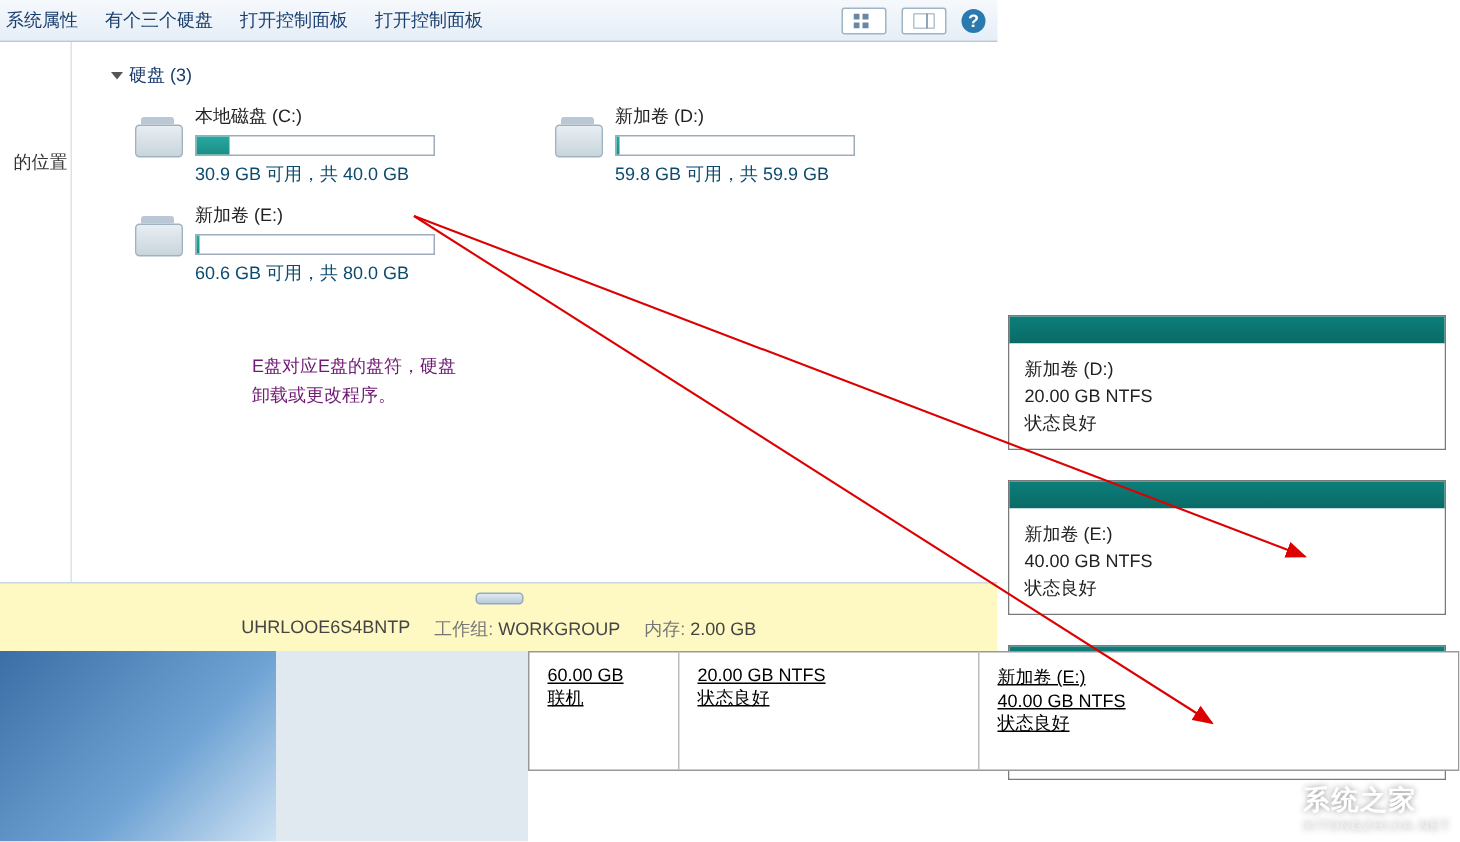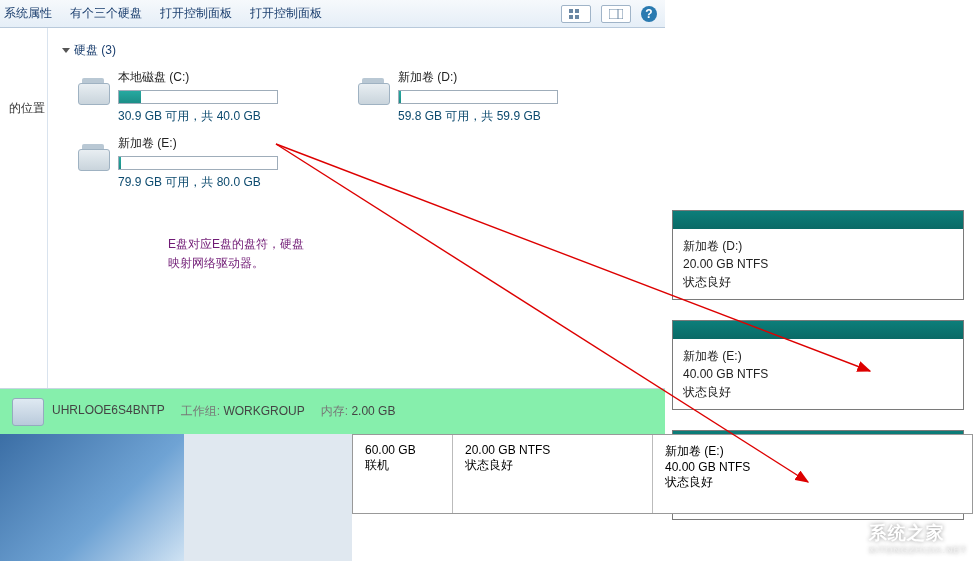--- a/index.html
+++ b/index.html
@@ -10,55 +10,55 @@
 .toolbar span { cursor:default; }
 .toolbar .right-controls { margin-left:auto; display:flex; align-items:center; gap:10px; padding-right:8px; }
 .view-btn { width:30px; height:18px; border:1px solid #a0b4c8; background:#fff; border-radius:2px; display:inline-flex; align-items:center; justify-content:center; }
 .help-icon { width:16px; height:16px; border-radius:50%; background:#2a7ab0; color:#fff; display:inline-flex; align-items:center; justify-content:center; font-weight:bold; }
 
 
 .sidebar-frag { position:absolute; left:0; top:28px; width:48px; height:402px; background:#fff; border-right:1px solid #d9e3ee; color:#333; padding-top:72px; text-align:right; padding-right:2px;}
 .sidebar-frag span { display:block; }
 
 
-.drives-panel { position:absolute; left:48px; top:28px; width:617px; height:360px; background:#fff; padding:14px 14px 0 14px; }
+.drives-panel { position:absolute; left:60px; top:28px; width:617px; height:360px; background:#fff; padding:14px 14px 0 14px; }
 .section-header { color:#1a3e6e; display:flex; align-items:center; gap:4px; margin-bottom:10px; }
 .section-header .tri { display:inline-block; width:0; height:0; border-left:4px solid transparent; border-right:4px solid transparent; border-top:5px solid #555; }
 .drives-row { display:flex; gap:30px; margin-left:16px; }
 .drive { display:flex; gap:8px; width:250px; }
 .drive-icon { width:32px; height:22px; margin-top:14px; background:linear-gradient(#e8eef2,#c9d4dc); border:1px solid #9fb2c2; border-radius:3px; position:relative; }
 .drive-icon::after { content:""; position:absolute; top:-6px; left:3px; width:22px; height:5px; background:#b9c8d4; border-radius:2px 2px 0 0; }
 .drive-info { flex:1; }
 .drive-name { color:#222; margin-bottom:4px; }
 .drive-bar { width:160px; height:14px; border:1px solid #9fadba; background:#fff; margin-bottom:4px; position:relative; }
 .drive-bar .fill { height:100%; background:linear-gradient(#26a9a0,#1c8e87); }
 .drive-free { color:#0c4a6e; }
 
 
 .annotation { color:#701a75; position:absolute; left:168px; top:235px; line-height:1.6; }
 
 
-.statusbar { position:absolute; left:0; top:388px; width:665px; height:46px; background:#86efac; border-top:1px solid #c9d6e3; padding:6px 12px; color:#444; display:flex; align-items:center; gap:8px;}
+.statusbar { position:absolute; left:0; top:388px; width:665px; height:46px; background:#fef9c3; border-top:1px solid #c9d6e3; padding:6px 12px; color:#444; display:flex; align-items:center; gap:8px;flex-direction:column;}
 .statusbar .pc-icon { width:32px; height:28px; background:linear-gradient(#dfe9f2,#b9cadb); border:1px solid #95aabf; border-radius:3px; }
 .statusbar .lines { display:flex; flex-direction:column; gap:2px; }
 .statusbar .row { display:flex; gap:16px; }
 .statusbar .lbl { color:#777; }
 
 
 .top-summary { position:absolute; left:672px; top:4px; color:#333; display:flex; gap:14px; }
 
 
 .dm-col { position:absolute; left:666px; top:0; width:307px; height:561px; background:#fff; }
 .dm-strip { position:absolute; left:6px; width:292px; border:1px solid #7a7a7a; }
 .dm-header { height:18px; background:linear-gradient(#0c7e7a,#0a6a66); }
 .dm-body { padding:8px 10px; background:#fff; color:#222; line-height:1.5; }
 .dm-body div { white-space:nowrap; }
 
 
-.lower-frag { position:absolute; left:352px; top:434px; width:621px; height:80px; border:1px solid #999; background:#fff; display:flex; }
+.lower-frag { position:absolute; left:352px; top:434px; width:621px; height:80px; border:1px solid #999; background:#fff; display:flex;text-decoration:underline; }
 .lower-cell { border-right:1px solid #bbb; padding:8px 12px; }
 .lower-cell:last-child { border-right:none; }
 
 
 .overlay { position:absolute; left:0; top:0; width:973px; height:561px; pointer-events:none; }
 
 
 .watermark { position:absolute; right:6px; bottom:6px; display:flex; align-items:center; gap:6px; color:#fff; text-shadow:0 0 4px #888; opacity:.9; }
 .watermark .house { width:34px; height:30px; }
 .watermark .txt { font-size:18px; font-weight:bold; letter-spacing:1px; }
@@ -128,29 +128,29 @@
     </div>
   </div>
   <div class="drives-row" style="margin-top:10px;">
     <div class="drive">
       <div class="drive-icon"></div>
       <div class="drive-info">
         <div class="drive-name">新加卷 (E:)</div>
         <div class="drive-bar">
             <div class="fill" style="width:1%"></div>
           </div>
-        <div class="drive-free">79.9 GB 可用，共 80.0 GB</div>
+        <div class="drive-free">60.6 GB 可用，共 80.0 GB</div>
       </div>
     </div>
   </div>
 </div>
 
 <div class="annotation">
   <div>E盘对应E盘的盘符，硬盘</div>
-  <div>映射网络驱动器。</div>
+  <div>卸载或更改程序。</div>
 </div>
 
 <div class="statusbar">
   <div class="pc-icon"></div>
   <div class="lines">
     <div class="row">
       <span>UHRLOOE6S4BNTP</span>
       <span><span class="lbl">工作组:</span> <span>WORKGROUP</span></span>
       <span><span class="lbl">内存:</span> <span>2.00 GB</span></span>
     </div>

